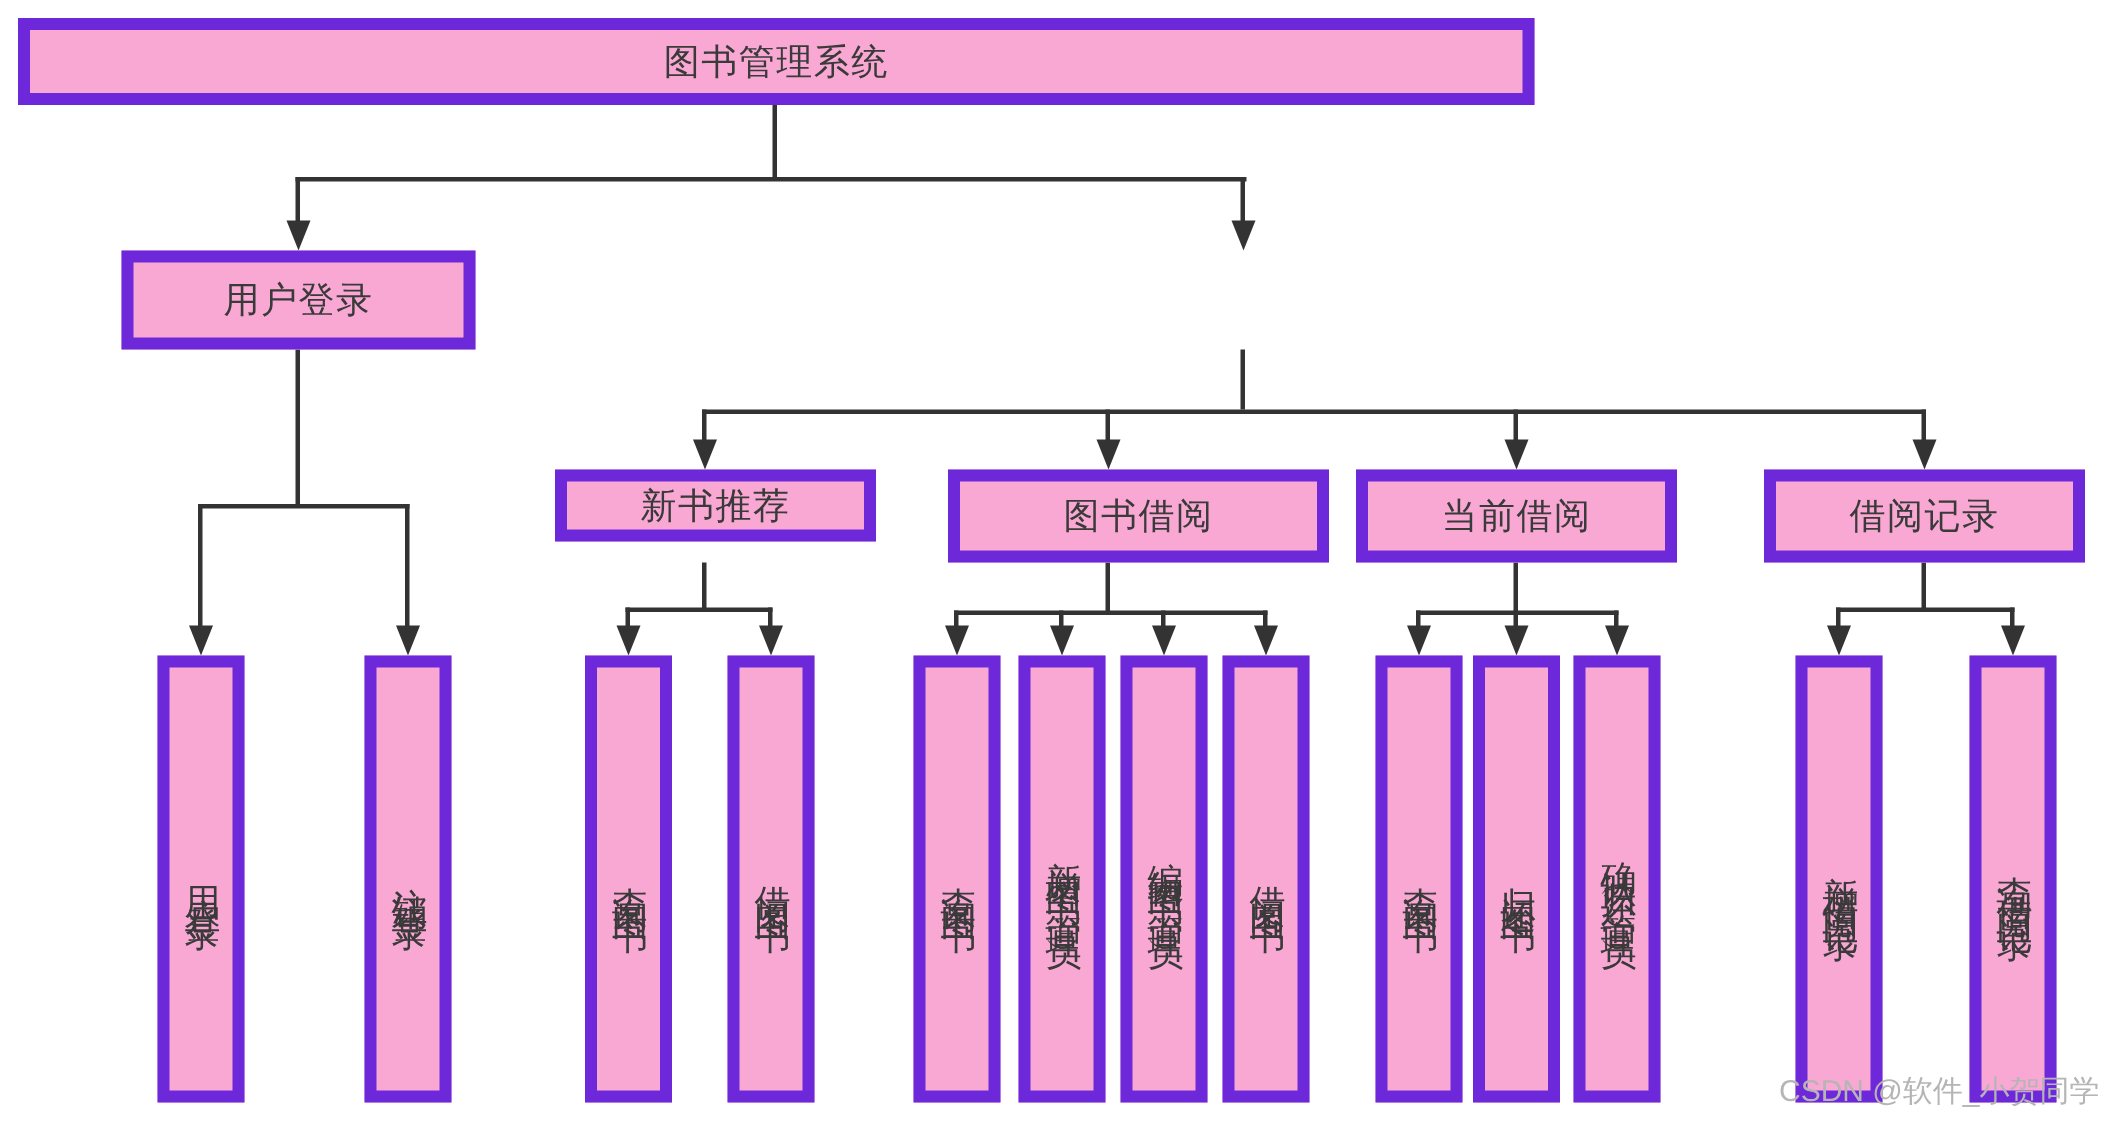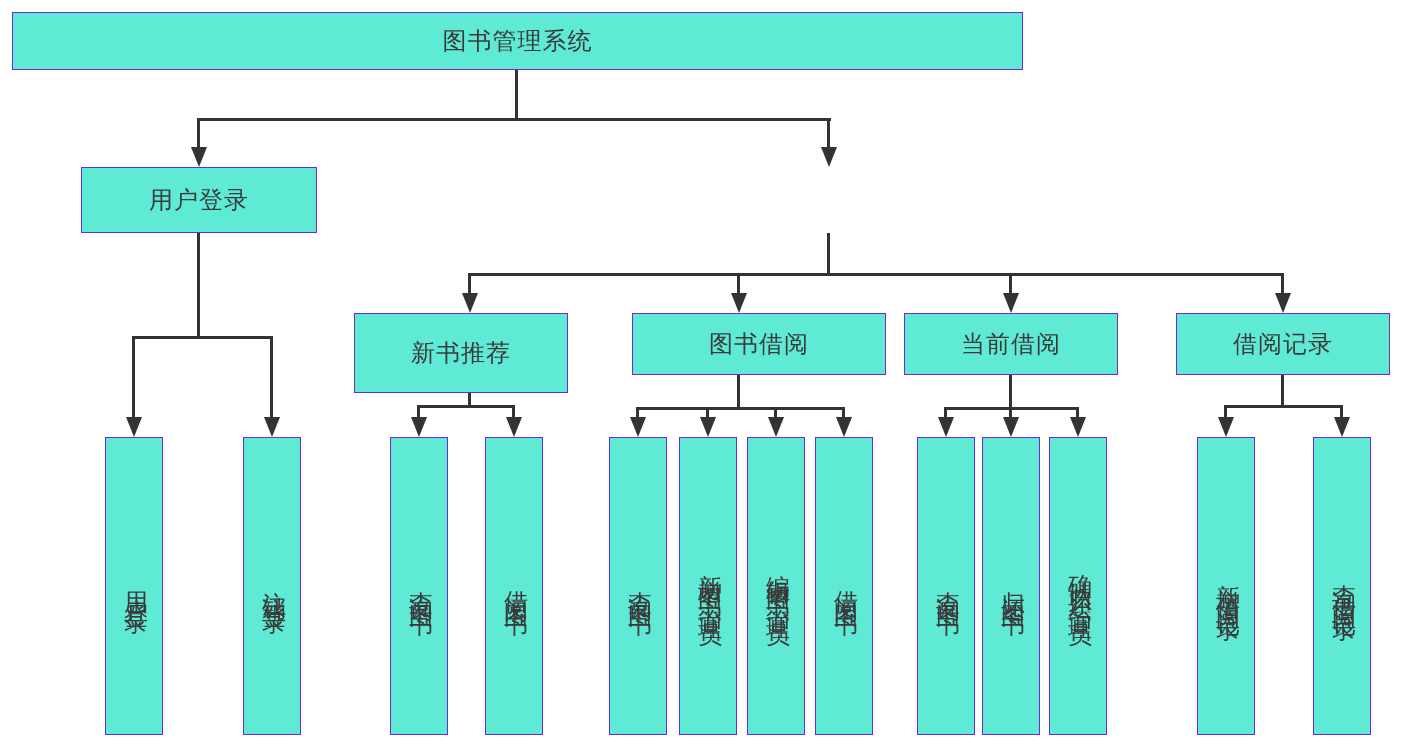--- a/index.html
+++ b/index.html
@@ -6,28 +6,27 @@
   .canvas{
     position:relative;
     width:1405px;height:747px;
     background:#ffffff;
     overflow:hidden;
     font-family:"Liberation Sans","DejaVu Sans",sans-serif;
   }
   .node{
     position:absolute;
     box-sizing:border-box;
-    background:#5eead4;
-    border:1px solid #6d28d9;
+    background:#f9a8d4;
+    border:8px solid #6d28d9;
     color:#3a3a3a;
     display:flex;
     align-items:center;
     justify-content:center;
     z-index:2;
-    font-family:Liberation Mono, monospace;
   }
   .hbox{
     font-size:24px;
     letter-spacing:1px;
     white-space:nowrap;
   }
   .vbox{
     font-size:24px;
     writing-mode:vertical-rl;
     text-orientation:mixed;
@@ -78,21 +77,21 @@
   <div class="h" style="left:468px;top:273px;width:816px"></div>
   <div class="v" style="left:468px;top:273px;height:22px"></div>
   <div class="v" style="left:737px;top:273px;height:22px"></div>
   <div class="v" style="left:1009px;top:273px;height:22px"></div>
   <div class="v" style="left:1281px;top:273px;height:22px"></div>
   <div class="a" style="left:462px;top:293px"></div>
   <div class="a" style="left:731px;top:293px"></div>
   <div class="a" style="left:1003px;top:293px"></div>
   <div class="a" style="left:1275px;top:293px"></div>
 
-  <div class="node hbox" style="left:354px;top:313px;width:214px;height:80px">新书推荐</div>
+  <div class="node hbox" style="left:370px;top:313px;width:214px;height:48px">新书推荐</div>
   <div class="node hbox" style="left:632px;top:313px;width:254px;height:62px">图书借阅</div>
   <div class="node hbox" style="left:904px;top:313px;width:214px;height:62px">当前借阅</div>
   <div class="node hbox" style="left:1176px;top:313px;width:214px;height:62px">借阅记录</div>
 
   <div class="v" style="left:468px;top:375px;height:33px"></div>
   <div class="h" style="left:417px;top:405px;width:98px"></div>
   <div class="v" style="left:417px;top:405px;height:14px"></div>
   <div class="v" style="left:512px;top:405px;height:14px"></div>
   <div class="a" style="left:411px;top:417px"></div>
   <div class="a" style="left:506px;top:417px"></div>
@@ -135,14 +134,15 @@
   <div class="node vbox" style="left:747px;top:437px;width:58px;height:298px">编辑图书（管理员）</div>
   <div class="node vbox" style="left:815px;top:437px;width:58px;height:298px">借阅图书</div>
 
   <div class="node vbox" style="left:917px;top:437px;width:58px;height:298px">查询图书</div>
   <div class="node vbox" style="left:982px;top:437px;width:58px;height:298px">归还图书</div>
   <div class="node vbox" style="left:1049px;top:437px;width:58px;height:298px">确认归还（管理员）</div>
 
   <div class="node vbox" style="left:1197px;top:437px;width:58px;height:298px">新增借阅记录</div>
   <div class="node vbox" style="left:1313px;top:437px;width:58px;height:298px">查询借阅记录</div>
 
+  <div class="watermark">CSDN @软件_小贺同学</div>
 
 </div>
 
 </body></html>

